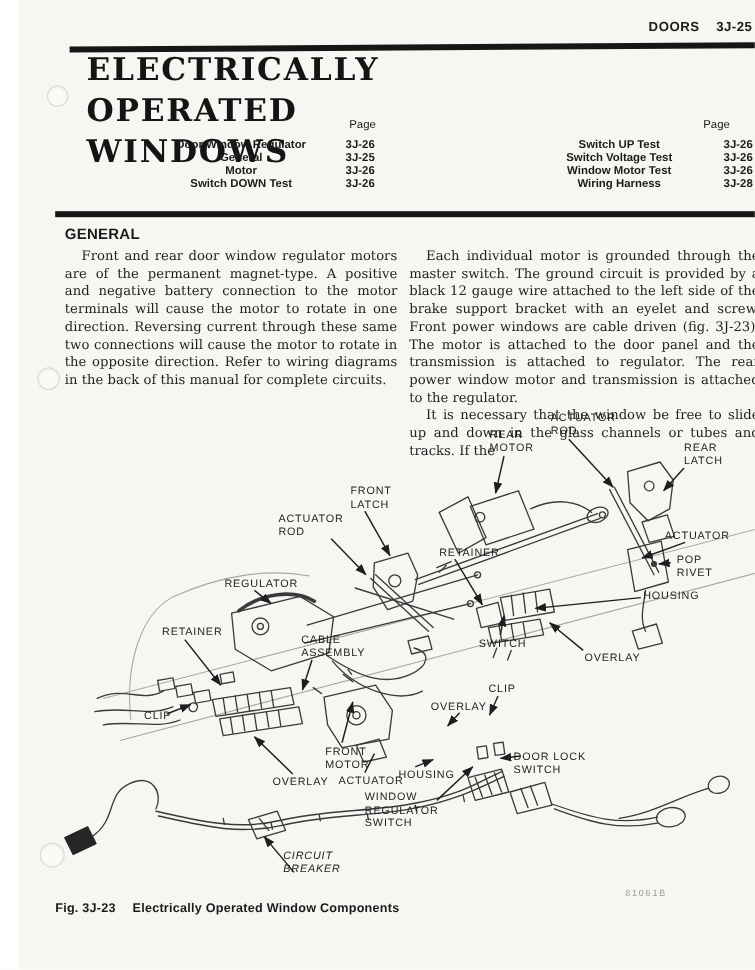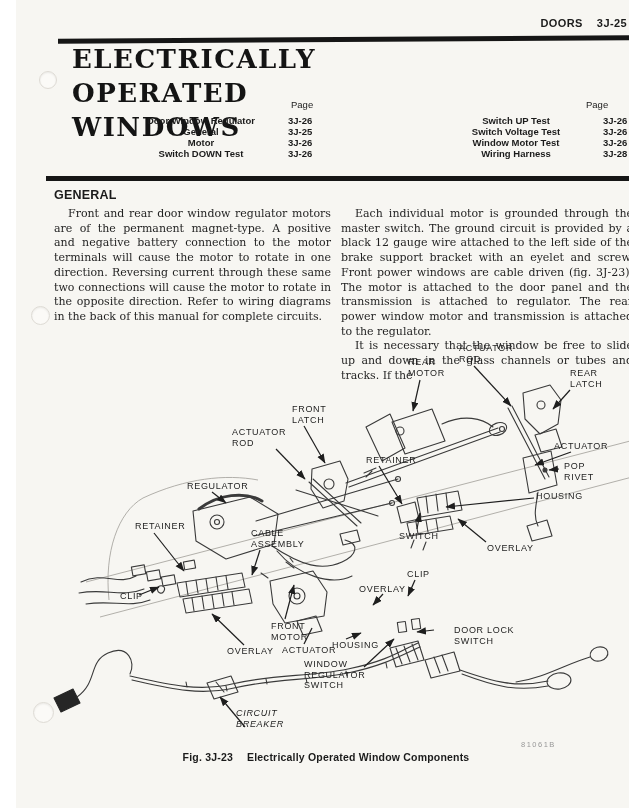--- a/index.html
+++ b/index.html
@@ -27,21 +27,21 @@
   .gen-h{position:absolute;left:38px;top:188px;font-weight:bold;font-size:12.5px;letter-spacing:.2px;}
   .col{position:absolute;font-family:"DejaVu Serif",serif;font-size:11px;line-height:14.7px;
        text-align:justify;color:#1f1f1f;}
   .col p{margin:0;text-indent:14px;}
   .col-l{left:38px;top:207px;width:277px;}
   .col-r{left:325px;top:207px;width:292px;}
   
   .figure{position:absolute;left:30px;top:330px;width:595px;height:425px;}
   .fig-label{position:absolute;font-size:9px;letter-spacing:.7px;line-height:10.5px;
              white-space:pre-line;color:#1d1d1d;}
-  .caption{position:absolute;left:30px;top:751px;width:560px;text-align:center;
+  .caption{position:absolute;left:30px;top:751px;width:560px;
            font-weight:bold;font-size:10.5px;letter-spacing:.2px;}
   .caption .fig-no{margin-right:14px;}
   .fig-code{position:absolute;left:505px;top:740px;font-size:7.5px;letter-spacing:1.5px;color:#989898;text-align:right;}
   .edge-shadow{position:absolute;top:0;right:0;width:6px;height:100%;
       background:linear-gradient(to bottom,#dddbd6 0%,#9a9a98 25%,#4a4a4a 55%,#1d1d1d 100%);}
 </style>
 </head>
 <body>
 
 <div class="page">
@@ -250,21 +250,21 @@
     <div class="fig-label" style="left:353px;top:201px;">SWITCH</div>
     <div class="fig-label" style="left:441px;top:213px;">OVERLAY</div>
     <div class="fig-label" style="left:74px;top:261px;">CLIP</div>
     <div class="fig-label" style="left:361px;top:239px;">CLIP</div>
     <div class="fig-label" style="left:313px;top:254px;">OVERLAY</div>
     <div class="fig-label" style="left:181px;top:316px;">OVERLAY</div>
     <div class="fig-label" style="left:225px;top:291px;">FRONT
 MOTOR</div>
     <div class="fig-label" style="left:236px;top:315px;">ACTUATOR</div>
     <div class="fig-label" style="left:286px;top:310px;">HOUSING</div>
-    <div class="fig-label" style="left:408px;top:295px;">DOOR LOCK
+    <div class="fig-label" style="left:382px;top:295px;">DOOR LOCK
 SWITCH</div>
     <div class="fig-label" style="left:258px;top:329px;">WINDOW
 REGULATOR
 SWITCH</div>
     <div class="fig-label" style="left:190px;top:378px;font-style:italic;">CIRCUIT
 BREAKER</div>
   </div>
 
   <div class="caption">
     <span class="fig-no">Fig. 3J-23</span><span>Electrically Operated Window Components</span>

